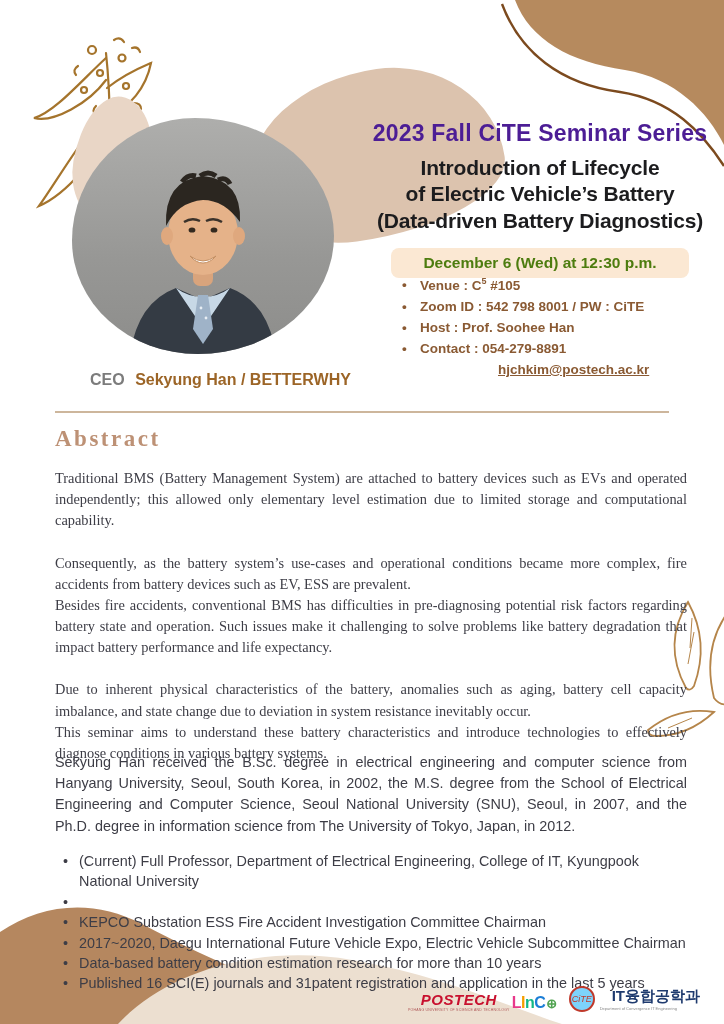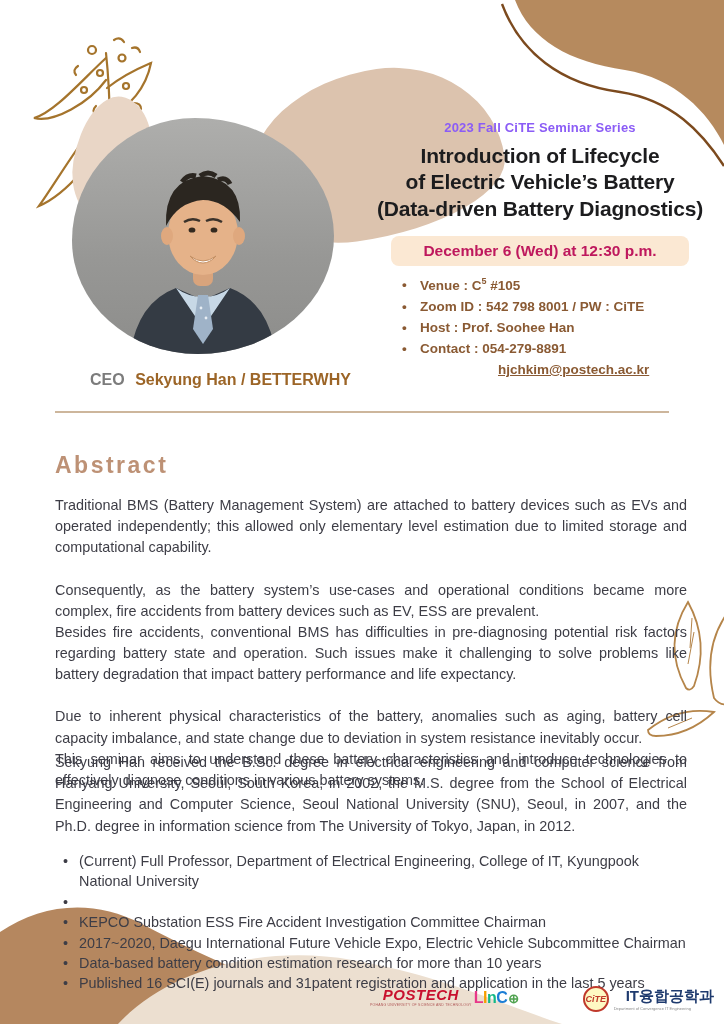--- a/index.html
+++ b/index.html
@@ -21,62 +21,62 @@
   
   .avatar {
     position:absolute; left:72px; top:118px; width:262px; height:236px;
     border-radius:47% 53% 52% 48% / 52% 50% 50% 48%;
     overflow:hidden; background:linear-gradient(180deg,#aeaeac 0%, #979795 60%, #8d8d8b 100%);
     z-index:2;
   }
 
   
   .header { position:absolute; left:356px; top:120px; width:368px; text-align:center; z-index:3; }
-  .series-title { font-size:13px; font-weight:bold; color:#8b5cf6; letter-spacing:0.2px; }
+  .series-title { font-size:23px; font-weight:bold; color:#4c1d95; letter-spacing:0.2px; }
   .main-title { margin-top:8px; font-size:21px; line-height:1.25; font-weight:bold; color:#1c1c1e; letter-spacing:-0.2px;text-align:center; }
   .main-title div { white-space:nowrap; }
   .date-badge {
     display:inline-block; margin-top:14px; padding:6px 32px; background:#fbe8d3;
-    border-radius:8px; font-size:15.5px; font-weight:bold; color:#be185d;
+    border-radius:8px; font-size:15.5px; font-weight:bold; color:#4d7c0f;
   }
   .details { position:absolute; left:402px; top:274px; width:322px; z-index:3;
              font-size:13.5px; font-weight:bold; color:#8a5a33; text-align:left; }
   .details .row { display:flex; line-height:1.58; }
   .details .bullet { width:18px; }
   .details sup { font-size:9px; }
   .details .email { padding-left:96px; line-height:1.5;text-decoration:underline; }
 
   .speaker { position:absolute; left:90px; top:371px; font-size:16px; font-weight:bold; z-index:3; }
   .speaker .role { color:#7c7c7c; }
   .speaker .name { color:#9c6527; margin-left:6px; }
 
   .divider { position:absolute; left:55px; right:55px; top:411px; height:2px; background:#cdb69c; z-index:3; }
 
   
   .section-heading { font-size:23px; font-weight:bold; color:#bd9175; letter-spacing:2.5px; }
-  .abstract { position:absolute; left:55px; top:452px; width:632px; z-index:2; }
+  .abstract { position:absolute; left:55px; top:426px; width:632px; z-index:2;font-family:Liberation Serif, serif; }
   .body-text { margin-top:16px; font-size:14.4px; line-height:1.47; color:#3d3d46; text-align:justify; }
   .pgroup { margin-bottom:21px; }
   .biography { position:absolute; left:55px; top:736px; width:632px; z-index:2; }
   .bio-bullets { margin-top:14px; font-size:14.4px; line-height:1.42; color:#3d3d46; list-style:none; }
   .bio-bullets li { display:flex; }
   .bio-bullets .bullet { width:24px; padding-left:8px; flex:none; }
 
   
-  .footer-logos { position:absolute; right:10px; top:986px; display:flex; align-items:flex-start; gap:24px; z-index:3; }
+  .footer-logos { position:absolute; right:24px; top:986px; display:flex; align-items:flex-end; gap:12px; z-index:3; }
   .postech-group { display:flex; align-items:flex-end; gap:2px; }
   .postech { display:flex; flex-direction:column; align-items:center; }
   .postech-word { font-size:15px; font-weight:900; font-style:italic; color:#c8102e; letter-spacing:0.5px; }
   .postech-sub { font-size:3.5px; color:#b05858; letter-spacing:0.2px; white-space:nowrap; }
   .linc { font-size:16px; font-weight:900; letter-spacing:-0.5px; display:flex; align-items:center; }
   .linc .plus { font-size:13px; margin-left:1px; }
   .dept-group { display:flex; align-items:center; gap:5px; }
-  .cite-circle { width:26px; height:26px; border-radius:50%; border:2px solid #c0392b; background:#fef9c3;
+  .cite-circle { width:26px; height:26px; border-radius:50%; border:2px solid #c0392b; background:#7dd3fc;
                  display:flex; align-items:center; justify-content:center;
-                 font-size:9px; font-style:italic; font-weight:bold; color:#c0392b;margin-left:40px; }
+                 font-size:9px; font-style:italic; font-weight:normal; color:#c0392b; }
   .dept { display:flex; flex-direction:column; }
   .dept-name { font-size:15px; font-weight:bold; color:#1e3a6e;padding-left:12px; }
   .dept-sub { font-size:4px; color:#8a8a8a; white-space:nowrap; }
 </style>
 </head>
 <body>
 
 <div class="page">
 
   <svg class="deco" style="left:14px; top:18px;" width="280" height="210" viewBox="0 0 280 210" fill="none" stroke="#a5742c" stroke-width="2.2" stroke-linecap="round">

